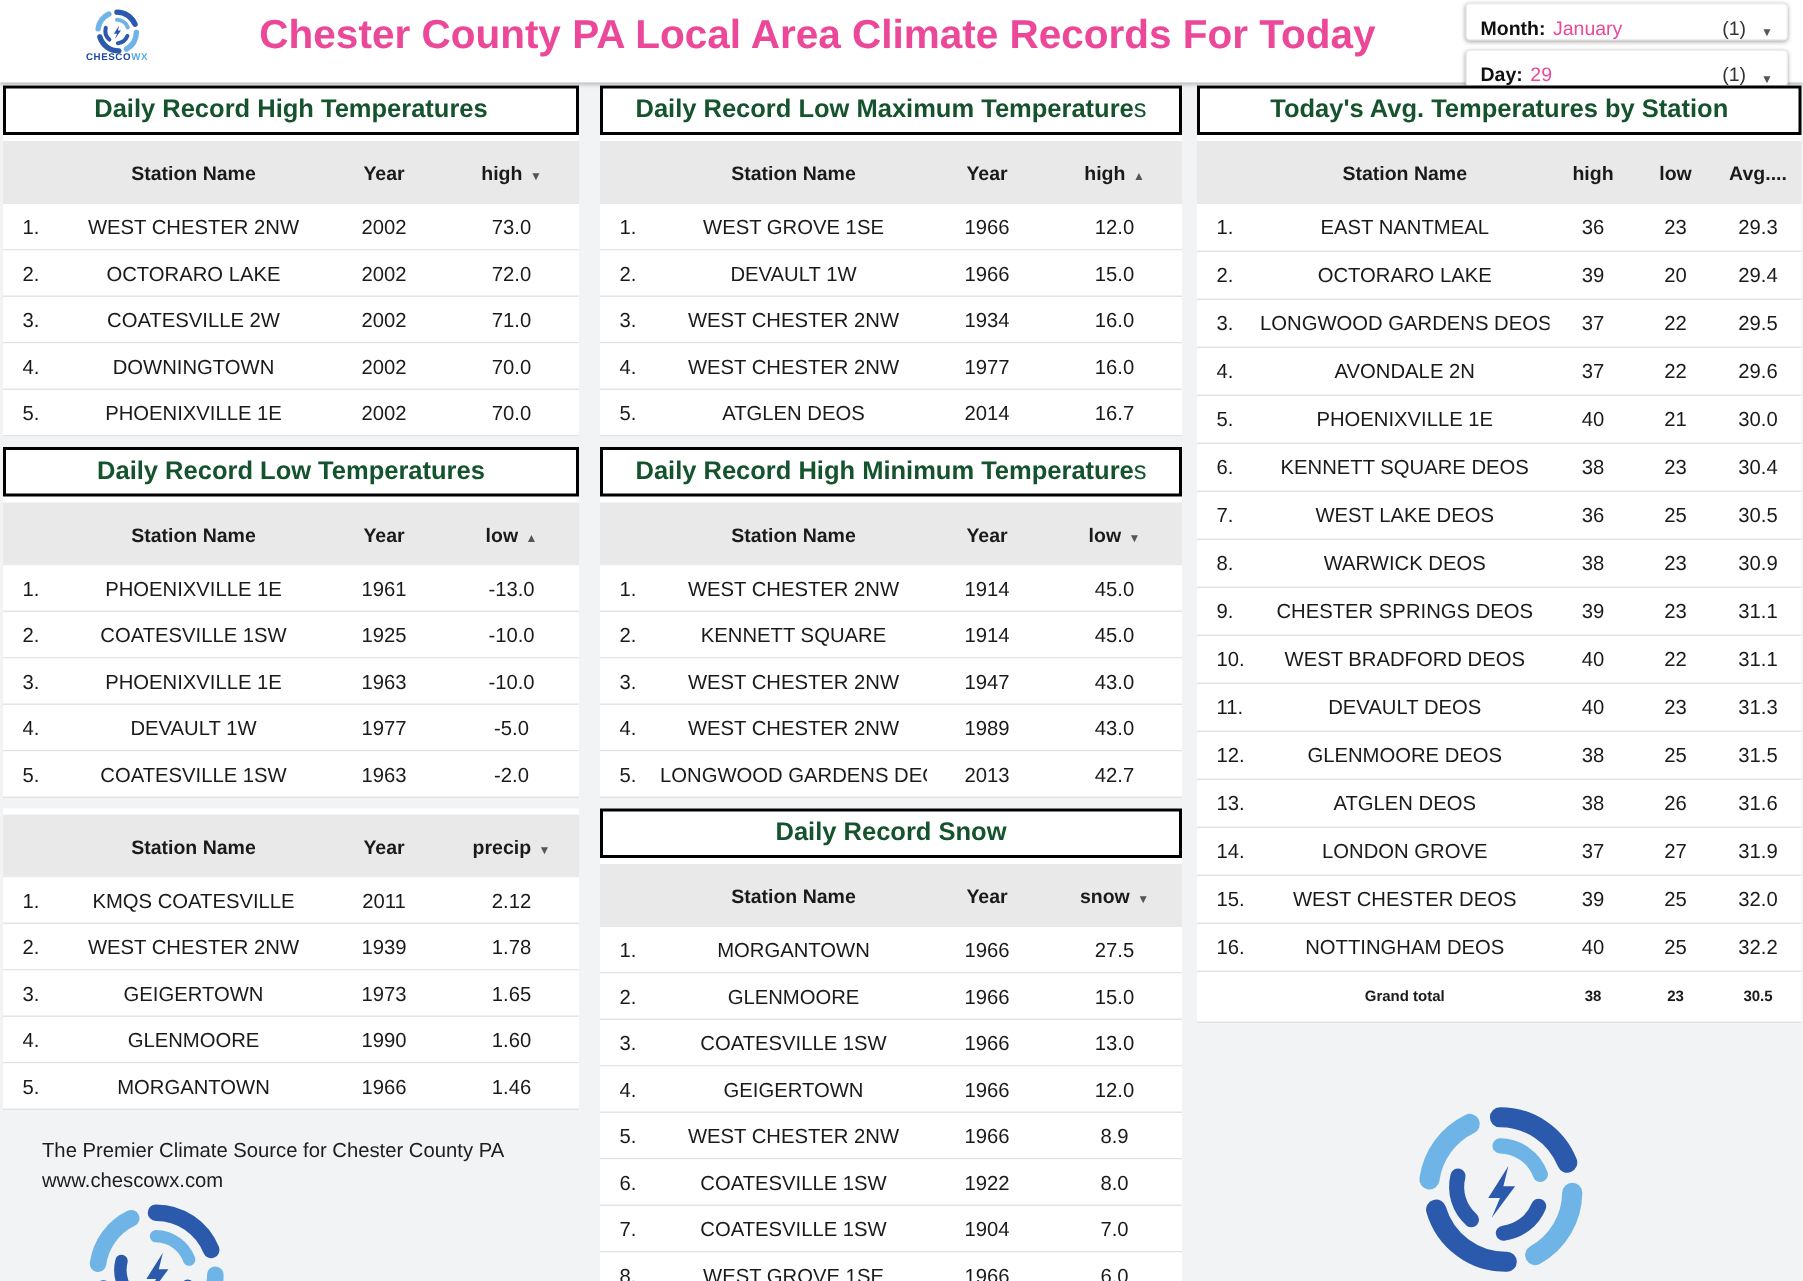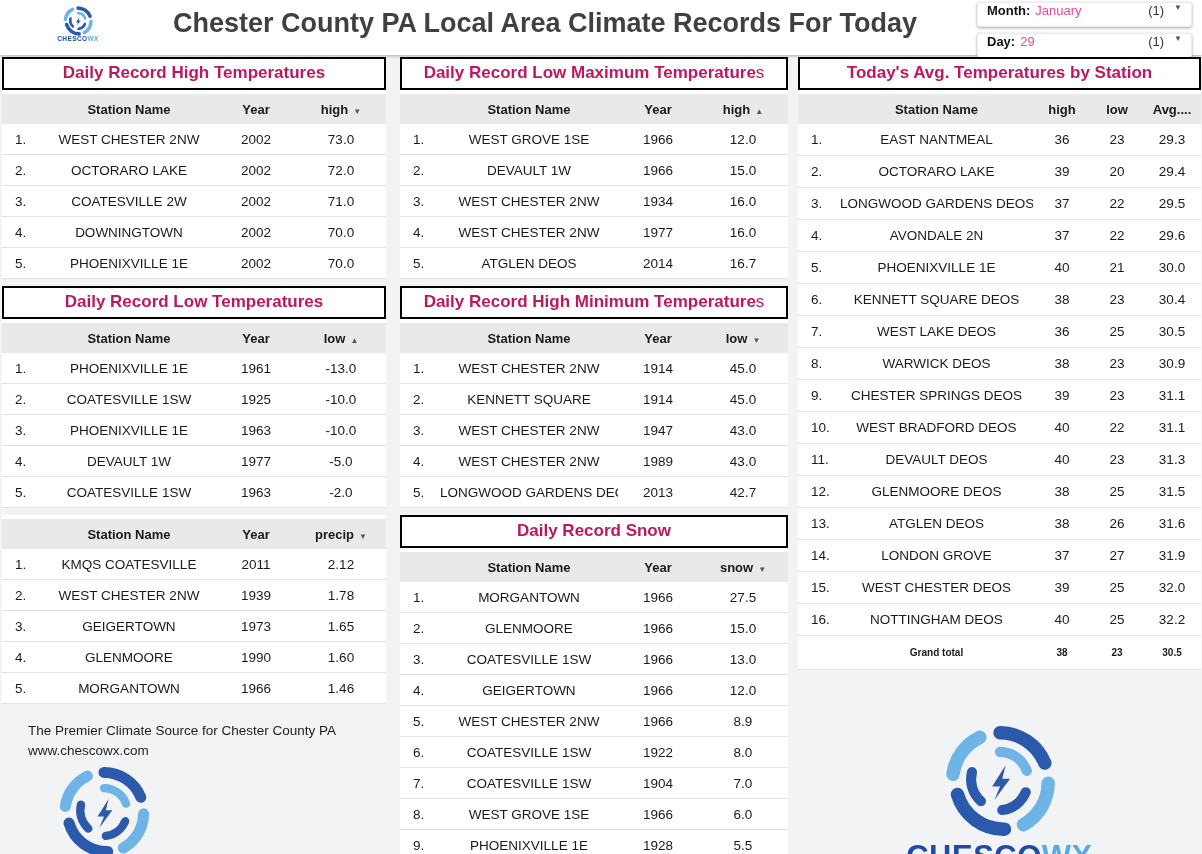--- a/index.html
+++ b/index.html
@@ -11,46 +11,46 @@
   }
   
   .topbar{
     position:absolute;left:0;top:0;width:1202px;height:55px;
     background:#ffffff;box-shadow:0 1px 3px rgba(0,0,0,.3);
   }
   .small-logo{position:absolute;left:52px;top:6px;width:52px;text-align:center;}
   .small-logo .brandtext{font-size:6.5px;font-weight:bold;letter-spacing:.4px;margin-top:-1px;}
   .page-title{
     position:absolute;left:70px;top:8px;width:950px;text-align:center;
-    font-size:27px;font-weight:bold;color:#404040;
+    font-size:27px;font-weight:bold;color:#ec4899;
   }
   .filters{position:absolute;right:10px;top:2px;width:215px;}
   .filter-box{
-    display:flex;align-items:flex-start;background:#fff;border:1px solid #ececec;
+    display:flex;align-items:flex-end;background:#fff;border:1px solid #ececec;
     border-radius:3px;box-shadow:0 1px 3px rgba(0,0,0,.35);
     height:23px;padding:0 9px;margin-bottom:6px;font-size:13px;cursor:pointer;
   }
   .filter-box .flabel{font-weight:bold;color:#111;}
   .filter-box .fvalue{color:#ec4899;margin-left:5px;}
   .filter-box .fcount{margin-left:auto;color:#333;}
   .filter-box .caret{font-size:8px;color:#555;margin-left:10px;}
   
   .content{position:absolute;left:2px;top:57px;display:flex;gap:14px;}
   .col{display:flex;flex-direction:column;}
   .col-left{width:384px;}
   .col-mid{width:388px;margin-left:0;}
   .col-right{width:403px;margin-left:-4px;}
   .card{margin-bottom:7px;background:#fff;}
   .card-title{
     border:2px solid #000;background:#fff;text-align:center;
-    font-size:17px;font-weight:bold;padding:4px 2px 5px;color:#be185d;
+    font-size:17px;font-weight:bold;padding:4px 2px 5px;color:#14532d;
   }
   .card-title .suffix{font-weight:400;}
   .thead,.trow{display:grid;align-items:center;}
-  .thead{background:#e9e9e9;height:30px;font-size:13px;font-weight:bold;margin-top:4px;}
+  .thead{background:#e9e9e9;height:42px;font-size:13px;font-weight:bold;margin-top:4px;}
   .trow{height:30px;border-bottom:1px solid #e3e3e3;font-size:13.5px;background:#fff;}
   .cols4 .trow{height:31px;}
   .cols3 .thead,.cols3 .trow{grid-template-columns:40px 1fr 80px 90px;}
   .cols4 .thead,.cols4 .trow{grid-template-columns:42px 1fr 58px 52px 58px;}
   .th{text-align:center;white-space:nowrap;cursor:pointer;}
   .td{text-align:center;white-space:nowrap;overflow:hidden;}
   .td.idx,.th.idx{text-align:left;padding-left:13px;}
   .sort{font-size:8px;color:#555;margin-left:5px;}
   .trow.total{font-weight:bold;height:33px;font-size:10px;}
   

